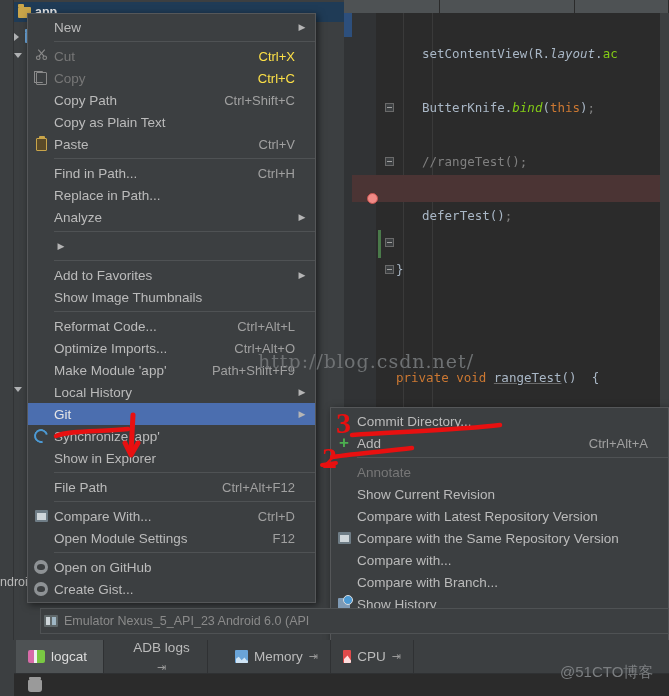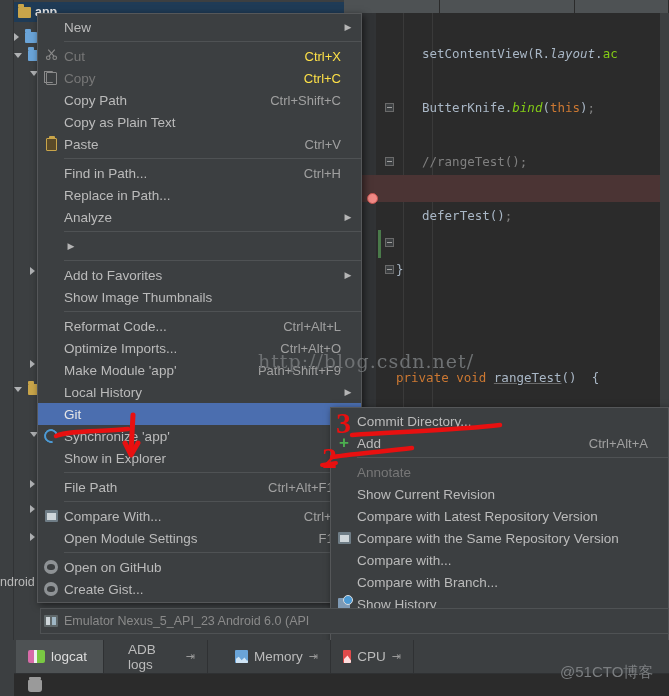--- a/index.html
+++ b/index.html
@@ -52,21 +52,21 @@
   .folder-y { width:13px; height:11px; background:#c9a54a; border-radius:1px; position:relative; }
   .folder-y:before { content:""; position:absolute; left:0; top:-3px; width:6px; height:3px; background:#c9a54a; border-radius:1px 1px 0 0; }
   .sel-app { position:absolute; left:14px; top:2px; width:330px; height:20px; background:#1f3b56; }
 
   
   .menu {
     position:absolute; background:#3c3f41;
     border:1px solid #555759; box-shadow:2px 2px 7px rgba(0,0,0,.55);
     padding:2px 0; font-size:13.5px; color:#bbbbbb;
   }
-  #menu-main { left:37px; top:13px; width:325px; }
+  #menu-main { left:27px; top:13px; width:289px; }
   #menu-sub  { left:330px; top:407px; width:339px; }
 
   .mi {
     position:relative; display:flex; align-items:center;
     height:22px; padding:0 6px 0 0; cursor:default; white-space:nowrap;
   }
   .mi .ico { width:26px; min-width:26px; display:flex; align-items:center; justify-content:center; }
   .mi .lbl { flex:1; font-size:13.5px; color:#bbbbbb; }
   .mi .acc { color:#a0a0a0; font-size:13px; padding-left:14px; }
   .mi .arr { width:14px; min-width:14px; text-align:center; color:#b5b5b5; font-size:9px; }
@@ -526,21 +526,21 @@
   <div class="ann ann-txt" style="left:336px; top:408px;">3</div>
   <div class="ann ann-txt" style="left:322px; top:443px;">2</div>
 
   <div class="wm1">http://blog.csdn.net/</div>
   <div class="wm2">@51CTO博客</div>
 
 <div class="btab active" style="left: 16px; width: 88px;">
       <span class="ic-logcat"></span>
       <span>logcat</span>
     </div>
-    <div class="btab" style="left: 116px; width: 92px;">
+    <div class="btab" style="left: 116px; width: 92px; flex-direction: column;">
       <span>ADB logs</span>
       <span class="pin">⇥</span>
     </div>
     <div class="btab" style="left: 223px; width: 108px;">
       <span class="ic-mem"></span>
       <span>Memory</span>
       <span class="pin">⇥</span>
     </div>
     <div class="btab" style="left: 331px; width: 83px;">
       <span class="ic-cpu"></span>

